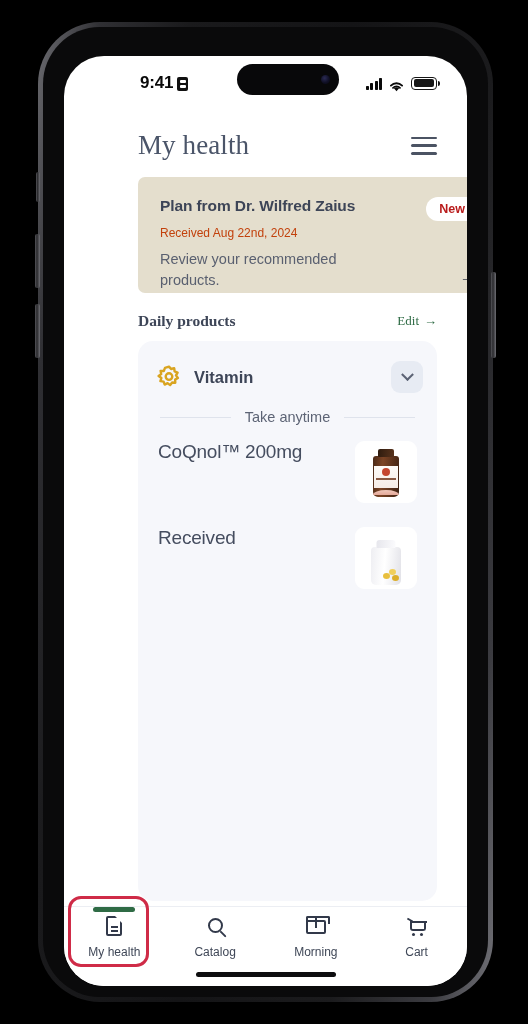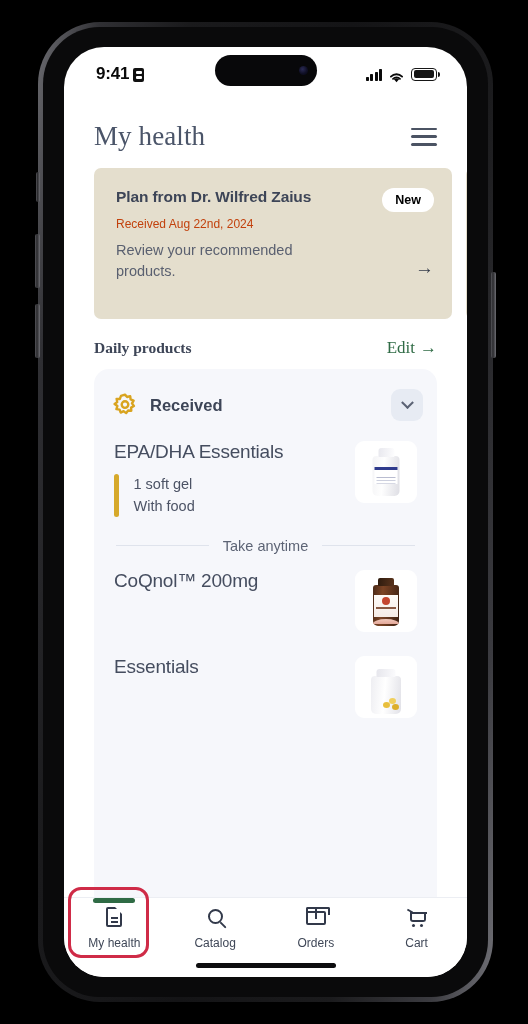--- a/index.html
+++ b/index.html
@@ -16,25 +16,26 @@
     border-radius:62px;
     background:linear-gradient(100deg,#6d6d72 0%,#2f2f33 10%,#1a1a1c 24%,#141416 50%,#1b1b1d 74%,#3b3b40 90%,#737379 100%);
     box-shadow:0 0 0 1px #000, 0 6px 30px rgba(0,0,0,.85);
   }
   #phone-inner-ring {
     position:absolute; left:5px; top:5px; right:5px; bottom:5px;
     border-radius:57px;
     background:#0a0a0b;
   }
   #screen {
-    position:absolute; left:26px; top:25px;
+    position:absolute; left:26px; top:34px;
     width:403px; height:930px;
     border-radius:40px;
     background:#ffffff;
     overflow:hidden;
+    padding-left:44px;
   }
 
   
   .side-btn { position:absolute; background:linear-gradient(90deg,#55555a,#2a2a2d 40%,#6e6e74); border-radius:2px; }
   #btn-silent { left:-2px; top:150px; width:4px; height:30px; }
   #btn-volup  { left:-3px; top:212px; width:5px; height:54px; }
   #btn-voldn  { left:-3px; top:282px; width:5px; height:54px; }
   #btn-power  { right:-3px; top:250px; width:5px; height:86px; }
 
   
@@ -88,42 +89,42 @@
   #menu-button span { display:block; height:2.6px; background:#4b5363; border-radius:2px; }
 
   
   #plan-cards {
     display:flex; gap:14px; padding:0 0 0 30px;
     overflow:hidden;
   }
   .plan-card {
     background:#e4decd; border-radius:7px;
     padding:20px 18px 18px 22px;
-    min-width:358px; height:151px;
+    min-width:358px; height:116px;
     position:relative; flex-shrink:0;
   }
   .plan-card-top { display:flex; align-items:flex-start; justify-content:space-between; }
   .plan-title { font-size:15.5px; font-weight:bold; color:#3d4557; letter-spacing:-.1px; }
   .plan-badge {
-    background:#ffffff; color:#000000; font-size:12.5px; font-weight:bold;
+    background:#ffffff; color:#b91c1c; font-size:12.5px; font-weight:bold;
     padding:5px 13px; border-radius:20px; white-space:nowrap; margin-left:12px;
   }
   .plan-received { font-size:12px; color:#c2410c; margin-top:5px; }
   .plan-bottom { display:flex; align-items:flex-end; justify-content:space-between; margin-top:9px; }
   .plan-desc { font-size:14.5px; color:#5a6070; line-height:1.42; max-width:225px; }
   .plan-arrow { font-size:19px; color:#333b4a; padding-bottom:2px; }
 
   
   #daily-header {
     display:flex; align-items:center; justify-content:space-between;
     padding:19px 30px 11px 30px;
     font-family:Liberation Serif, serif;
   }
   #daily-title { font-size:15.5px; font-weight:bold; color:#3d4557; }
-  #edit-link { font-size:17px; color:#2f6b45; display:flex; align-items:center; gap:5px; cursor:pointer; }
+  #edit-link { font-size:13px; color:#2f6b45; display:flex; align-items:center; gap:5px; cursor:pointer; }
 
   #products-panel {
     margin:0 30px; background:#f6f7fb; border-radius:15px;
     padding:14px 0 0 0; min-height:560px;
   }
   #morning-row {
     display:flex; align-items:center; justify-content:space-between;
     padding:6px 14px 6px 19px;
   }
   #morning-left { display:flex; align-items:center; gap:13px; }
@@ -317,44 +318,27 @@
     <div id="products-panel">
 
       <div id="morning-row">
         <div id="morning-left">
           <span class="sun-icon">
             <svg width="24" height="24" viewBox="0 0 24 24">
               <path d="M12 1.6l2.1 2.4 3.1-.8.4 3.2 3 1.2-1.6 2.8 1.9 2.6-2.8 1.6.2 3.2-3.2-.3-1.9 2.6-2.6-1.9-2.9 1.4-1.1-3-3.2-.5 1-3.1L1.6 11l2.6-1.9-.6-3.2 3.2.1L8 2.9z" fill="none" stroke="#d9a420" stroke-width="2.4" stroke-linejoin="round"></path>
               <circle cx="12" cy="11.6" r="3.3" fill="none" stroke="#d9a420" stroke-width="2.4"></circle>
             </svg>
           </span>
-          <span id="morning-label">Received</span>
+          <span id="morning-label">Vitamin</span>
         </div>
         <div id="collapse-button">
           <span class="chev"></span>
         </div>
       </div>
 
-      <div class="product">
-        <div class="product-left">
-          <div class="product-name">EPA/DHA Essentials</div>
-          <div class="dose-row">
-            <div class="dose-bar morning"></div>
-            <div class="dose-text">
-              <div>1 soft gel</div>
-              <div>With food</div>
-            </div>
-          </div>
-        </div>
-        <div class="product-img">
-          <div class="bottle bottle-white">
-            <div class="label"></div>
-          </div>
-        </div>
-      </div>
 
       <div class="take-anytime">
         <div class="line"></div>
         <div class="txt">Take anytime</div>
         <div class="line"></div>
       </div>
 
 
       <div class="product">
         <div class="product-left">
@@ -366,21 +350,21 @@
               <div class="mark"></div>
               <div class="cap-txt"></div>
             </div>
             <div class="wave"></div>
           </div>
         </div>
       </div>
 
       <div class="product">
         <div class="product-left">
-          <div class="product-name">Essentials</div>
+          <div class="product-name">Received</div>
         </div>
         <div class="product-img">
           <div class="bottle bottle-fiber">
             <div class="blob">
                 <i></i>
                 <i></i>
                 <i></i>
               </div>
           </div>
         </div>
@@ -402,21 +386,21 @@
         <div class="tab-icon">
             <div id="icon-search"></div>
           </div>
         <div class="tab-label">Catalog</div>
       </div>
 
       <div class="tab">
         <div class="tab-icon">
             <div id="icon-box"></div>
           </div>
-        <div class="tab-label">Orders</div>
+        <div class="tab-label">Morning</div>
       </div>
 
       <div class="tab">
         <div class="tab-icon">
           <div id="icon-cart">
               <span class="handle"></span>
               <span class="bar"></span>
               <span class="basket"></span>
               <span class="w1"></span>
               <span class="w2"></span>

